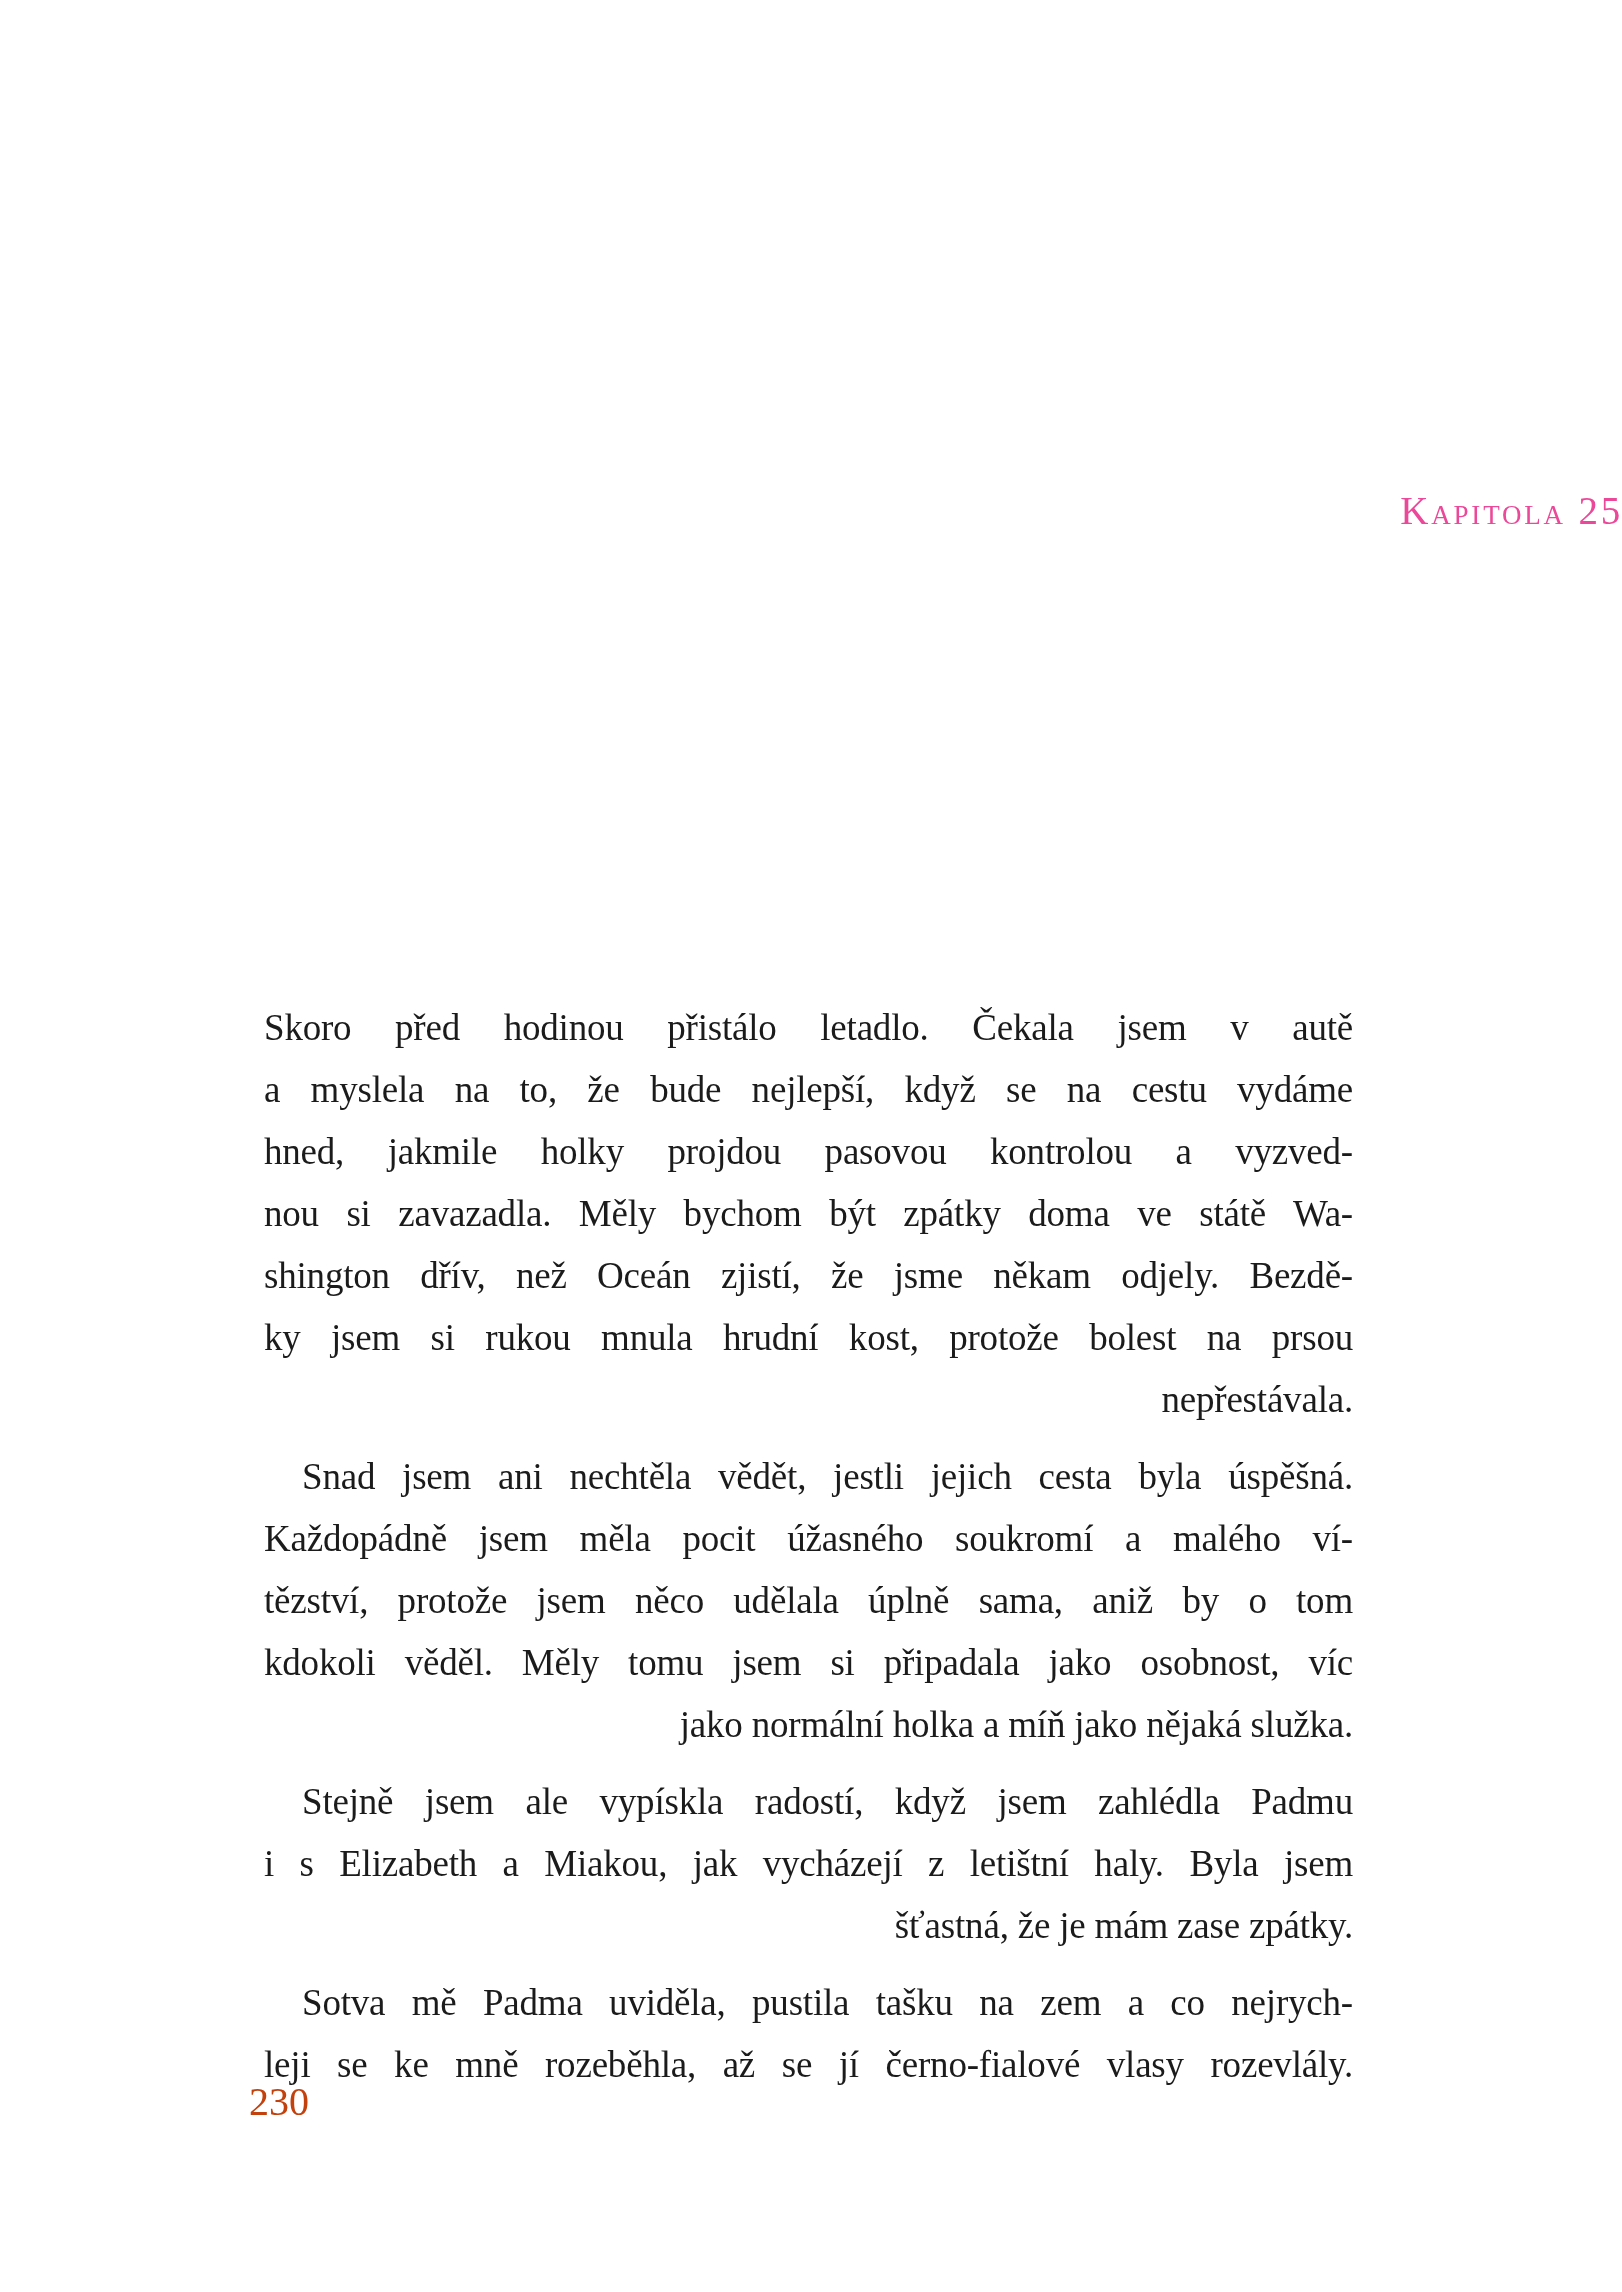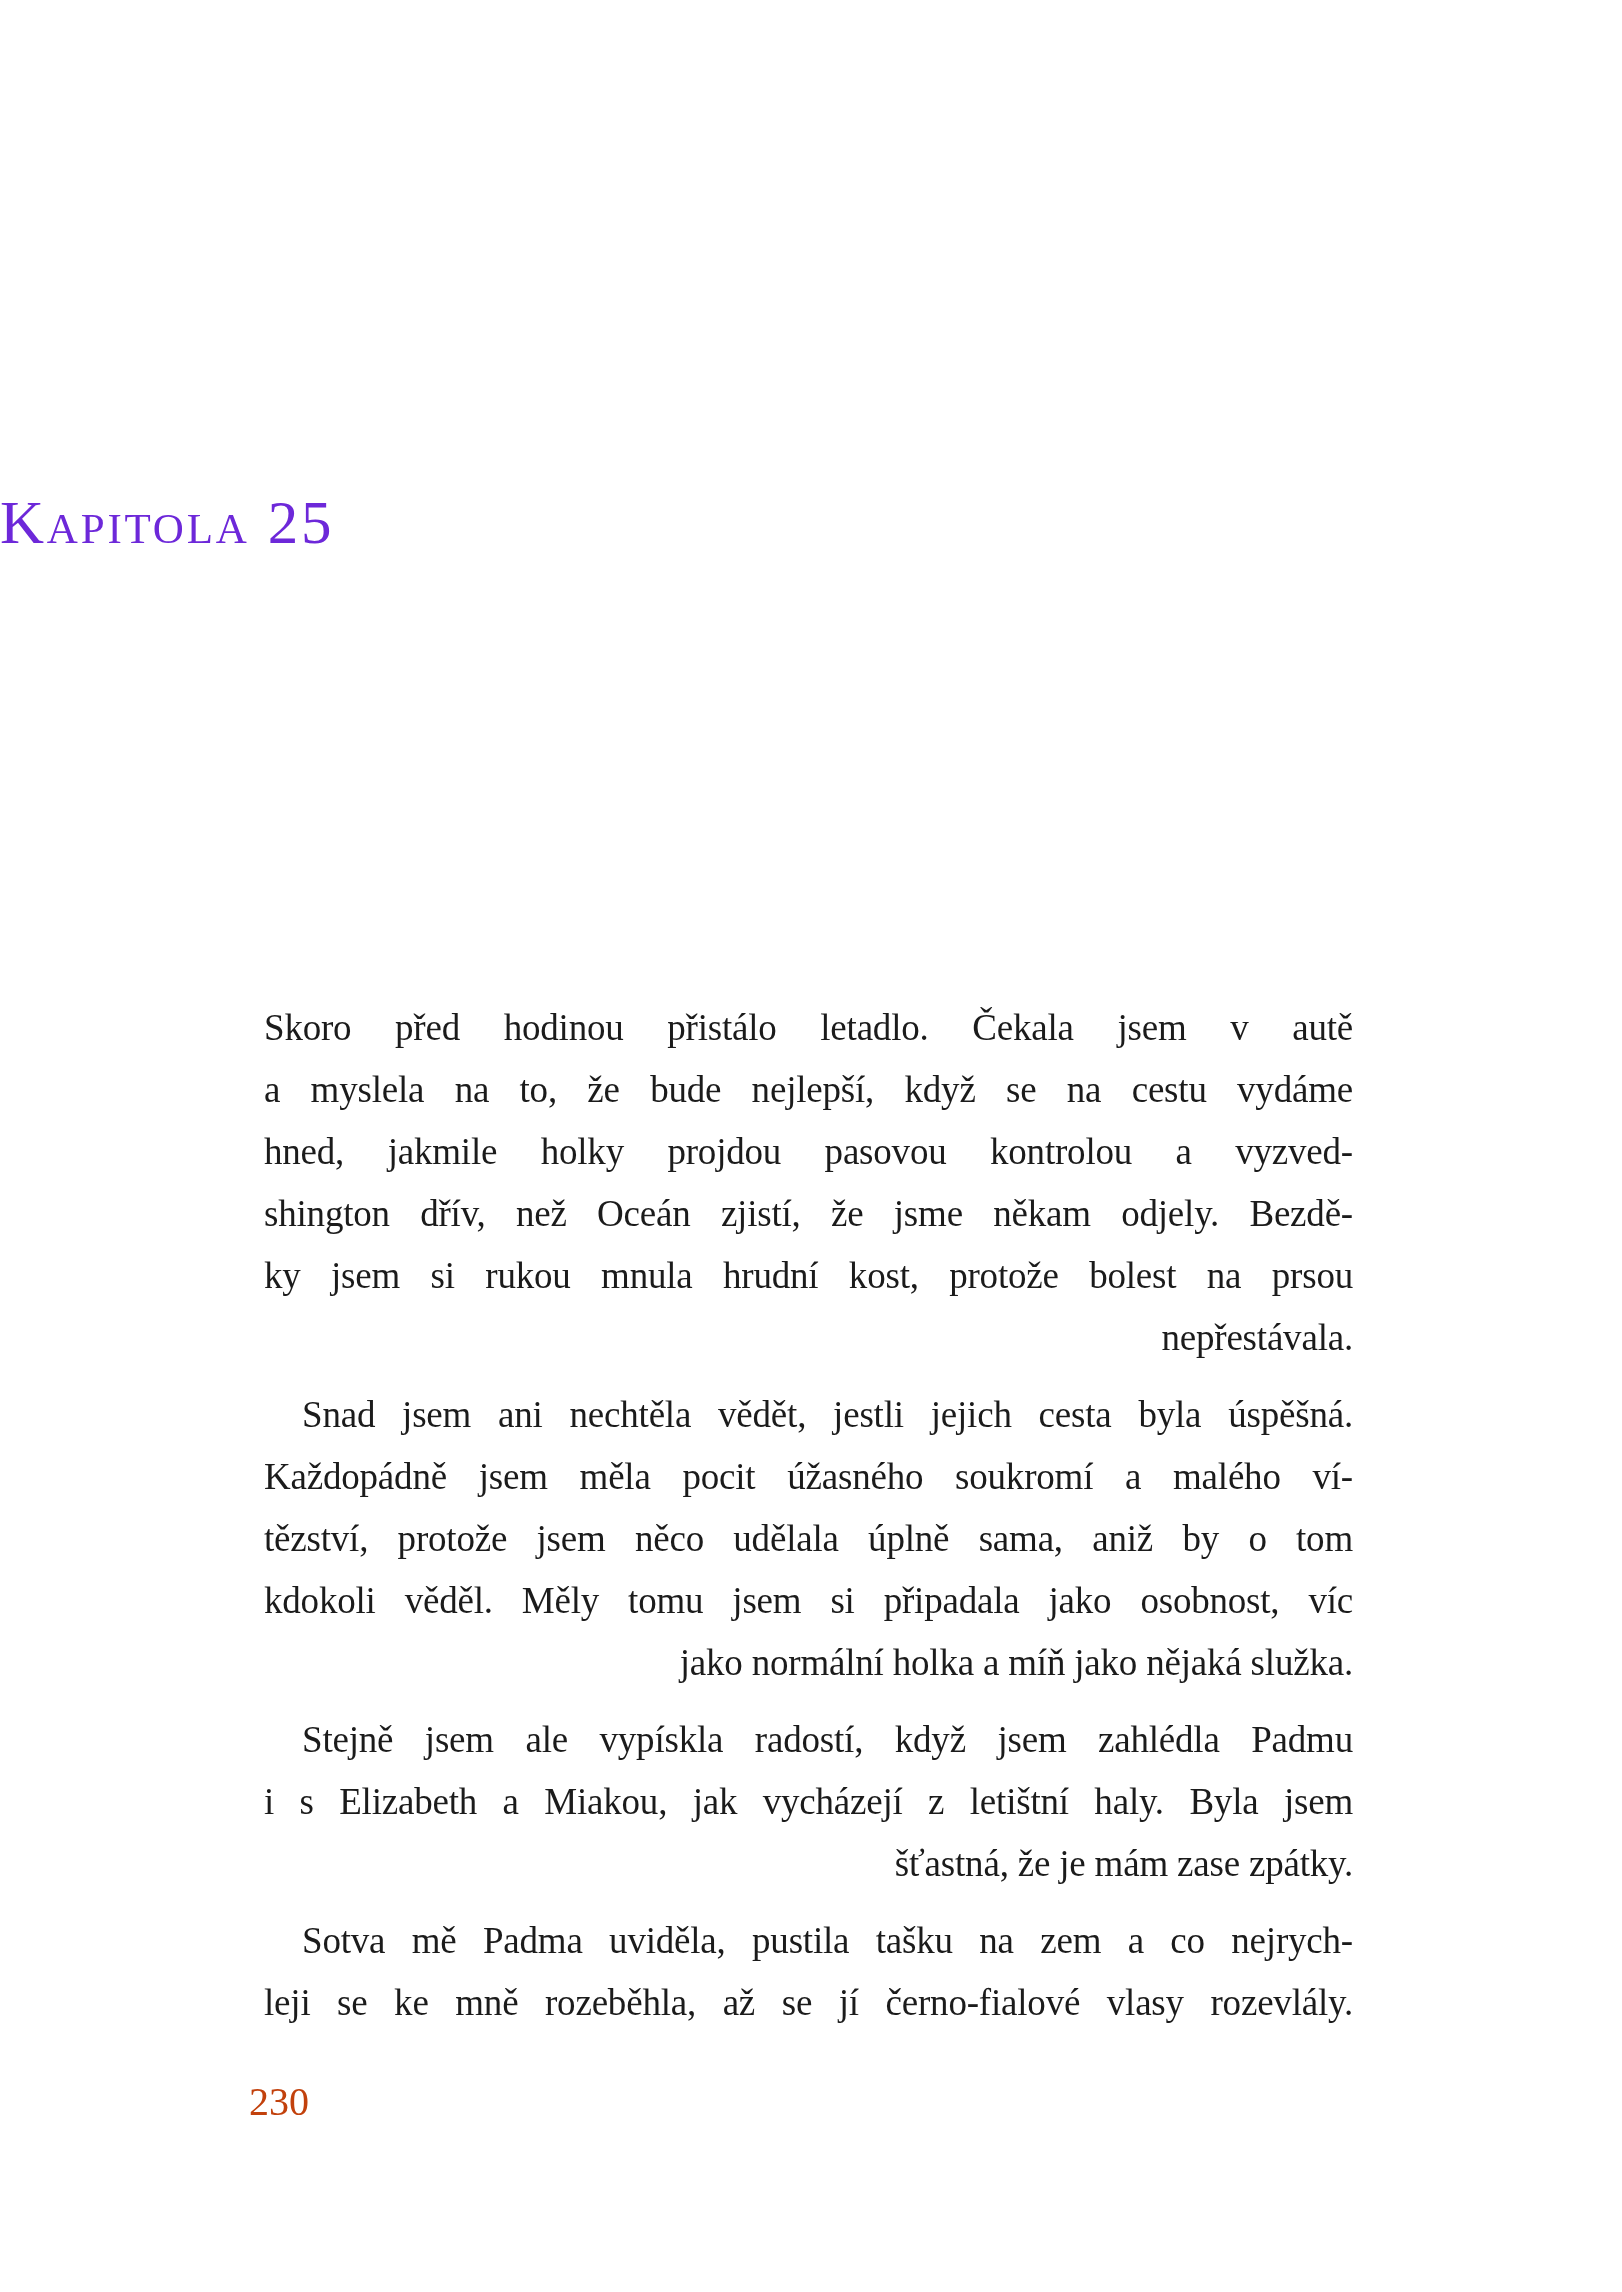--- a/index.html
+++ b/index.html
@@ -15,26 +15,26 @@
     background: #ffffff;
     font-family: "Liberation Serif", "DejaVu Serif", serif;
     color: #1b1b1b;
     overflow: hidden;
   }
   .chapter-title {
     position: absolute;
     top: 488px;
     left: 0;
     width: 100%;
-    text-align: left;
+    text-align: right;
     font-variant: small-caps;
-    font-size: 61px;
+    font-size: 39px;
     letter-spacing: 2.8px;
     font-weight: 400;
-    color: #6d28d9;
+    color: #ec4899;
     white-space: nowrap;
   }
   .text-block {
     position: absolute;
     left: 249px;
     top: 982px;
     width: 1119px;
     font-size: 37px;
     letter-spacing: -0.2px;
     line-height: 62px;
@@ -68,20 +68,21 @@
 
 <div class="page">
 
   <div class="chapter-title">Kapitola 25</div>
 
   <div class="text-block">
       <div class="paragraph">
         <div class="line just">Skoro před hodinou přistálo letadlo. Čekala jsem v autě</div>
         <div class="line just">a myslela na to, že bude nejlepší, když se na cestu vydáme</div>
         <div class="line just">hned, jakmile holky projdou pasovou kontrolou a vyzved-</div>
+        <div class="line just">nou si zavazadla. Měly bychom být zpátky doma ve státě Wa-</div>
         <div class="line just">shington dřív, než Oceán zjistí, že jsme někam odjely. Bezdě-</div>
         <div class="line just">ky jsem si rukou mnula hrudní kost, protože bolest na prsou</div>
         <div class="line">nepřestávala.</div>
       </div>
       <div class="paragraph">
         <div class="line just indent">Snad jsem ani nechtěla vědět, jestli jejich cesta byla úspěšná.</div>
         <div class="line just">Každopádně jsem měla pocit úžasného soukromí a malého ví-</div>
         <div class="line just">tězství, protože jsem něco udělala úplně sama, aniž by o tom</div>
         <div class="line just">kdokoli věděl. Měly tomu jsem si připadala jako osobnost, víc</div>
         <div class="line">jako normální holka a míň jako nějaká služka.</div>

